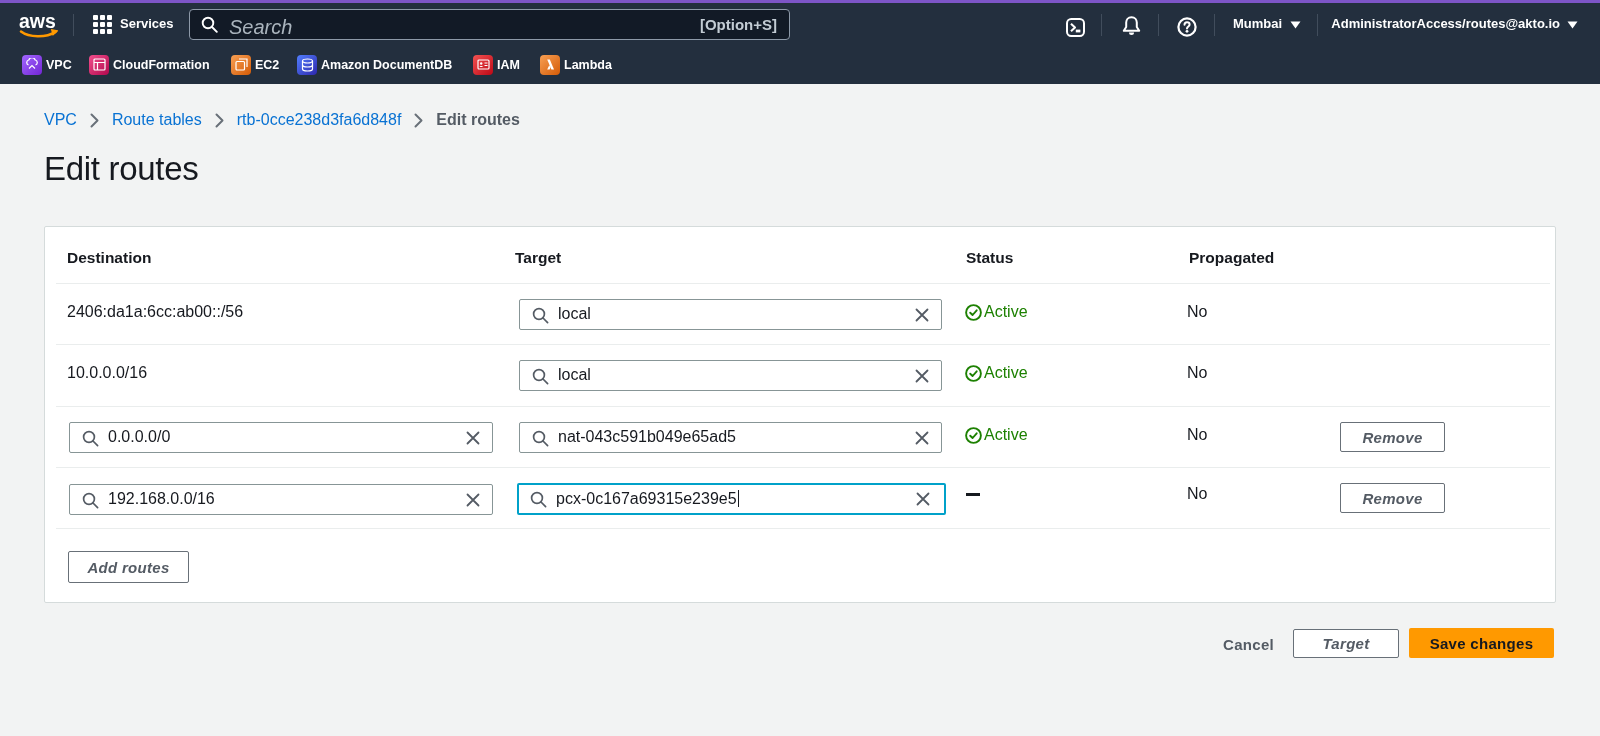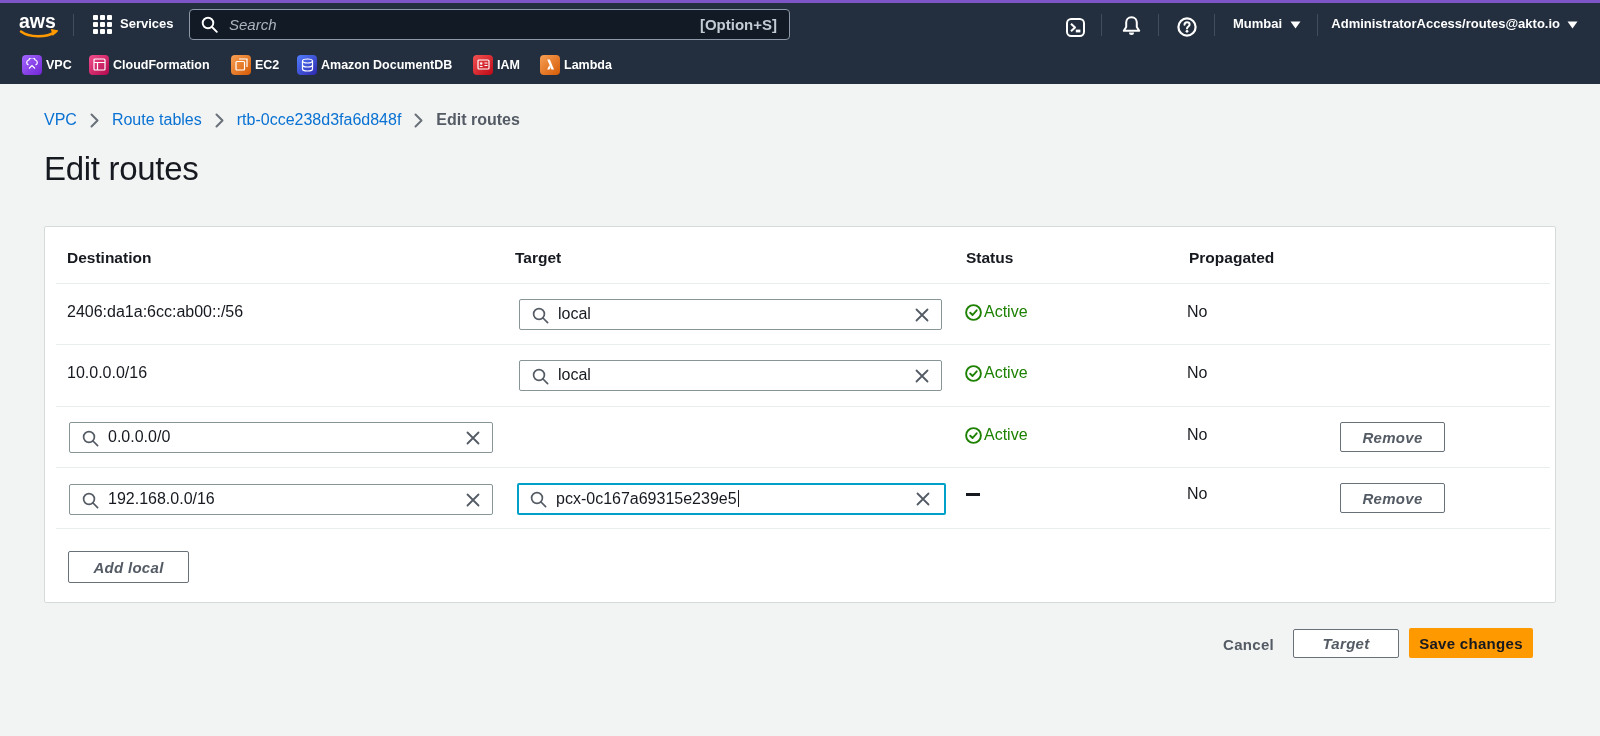--- a/index.html
+++ b/index.html
@@ -10,21 +10,21 @@
 
   
   .purple { left:0; top:0; width:1600px; height:3px; background:#7d55c7; }
   .nav { left:0; top:3px; width:1600px; height:42px; background:#232f3e; }
   .fav { left:0; top:45px; width:1600px; height:39px; background:#232f3e; }
   .vsep { width:1px; background:#414d5c; }
   .navtxt { color:#ffffff; font-size:13px; font-weight:700; }
 
   .searchbox { left:189px; top:6px; width:601px; height:31px; background:#121a26;
     border:1px solid #8d99a8; border-radius:4px; }
-  .searchph { left:39px; top:6px; color:#aab4bd; font-size:15px; font-style:italic; }
+  .searchph { left:39px; top:6px; color:#aab4bd; font-size:20px; font-style:italic; }
   .searchkey { right:12px; top:6px; color:#c3ccd4; font-size:15px; font-weight:700; }
 
   .favitem { display:flex; align-items:center; gap:4px; top:9px; height:21px; }
   .favlabel { color:#fff; font-size:12.5px; font-weight:700; }
   .favicon { width:20px; height:20px; border-radius:4px; display:flex; align-items:center; justify-content:center; }
 
   
   .crumbs { left:44px; top:111px; font-size:16px; color:#545b64; display:flex; align-items:center; }
   .crumbs a { color:#0972d3; text-decoration:none; }
   .crumb-sep { margin:0 13px; display:flex; align-items:center; }
@@ -255,20 +255,30 @@
     <div class="tin" style="left:24px;top:195px;width:424px">
       <svg class="mag" width="17" height="17" viewBox="0 0 17 17">
           <circle cx="7" cy="7" r="5.4" fill="none" stroke="#545b64" stroke-width="1.7"></circle>
           <line x1="11" y1="11" x2="15.6" y2="15.6" stroke="#545b64" stroke-width="1.7" stroke-linecap="round"></line>
         </svg>
       <span class="txt">0.0.0.0/0</span>
       <svg class="xic" width="16" height="16" viewBox="0 0 16 16">
           <path d="M2.5 2.5 L 13.5 13.5 M13.5 2.5 L 2.5 13.5" stroke="#545b64" stroke-width="1.8" stroke-linecap="round"></path>
         </svg>
     </div>
+    <div class="tin" style="left:474px;top:195px;width:423px">
+      <svg class="mag" width="17" height="17" viewBox="0 0 17 17">
+          <circle cx="7" cy="7" r="5.4" fill="none" stroke="#545b64" stroke-width="1.7"></circle>
+          <line x1="11" y1="11" x2="15.6" y2="15.6" stroke="#545b64" stroke-width="1.7" stroke-linecap="round"></line>
+        </svg>
+      <span class="txt">nat-043c591b049e65ad5</span>
+      <svg class="xic" width="16" height="16" viewBox="0 0 16 16">
+          <path d="M2.5 2.5 L 13.5 13.5 M13.5 2.5 L 2.5 13.5" stroke="#545b64" stroke-width="1.8" stroke-linecap="round"></path>
+        </svg>
+    </div>
     <div class="abs status" style="left:920px;top:197px">
       <svg width="17" height="17" viewBox="0 0 17 17">
           <circle cx="8.5" cy="8.5" r="7.4" fill="none" stroke="#1d8102" stroke-width="1.9"></circle>
           <path d="M5.2 8.7 L 7.6 11 L 11.7 6.3" fill="none" stroke="#1d8102" stroke-width="1.9" stroke-linecap="round" stroke-linejoin="round"></path>
         </svg>
       <span>Active</span>
     </div>
     <div class="abs celltxt" style="left:1142px;top:199px">No</div>
     <div class="abs btn" style="left:1295px;top:195px;width:105px;height:30px">Remove</div>
 
@@ -289,19 +299,19 @@
         </svg>
       <span class="txt">pcx-0c167a69315e239e5<span style="border-right:1.5px solid #16191f;margin-left:1px"></span></span>
       <svg class="xic" width="16" height="16" viewBox="0 0 16 16">
           <path d="M2.5 2.5 L 13.5 13.5 M13.5 2.5 L 2.5 13.5" stroke="#545b64" stroke-width="1.8" stroke-linecap="round"></path>
         </svg>
     </div>
     <div class="abs" style="left:921px;top:266px;width:14px;height:2.5px;background:#16191f"></div>
     <div class="abs celltxt" style="left:1142px;top:258px">No</div>
     <div class="abs btn" style="left:1295px;top:256px;width:105px;height:30px">Remove</div>
 
-    <div class="abs btn" style="left:23px;top:324px;width:121px;height:32px">Add local</div>
+    <div class="abs btn" style="left:23px;top:324px;width:121px;height:32px">Add routes</div>
   </div>
 
   <div class="abs cancel" style="left:1211px;top:636px">Cancel</div>
   <div class="abs btn" style="left:1293px;top:629px;width:106px;height:29px">Target</div>
-  <div class="abs btn-orange" style="left:1409px;top:628px;width:124px;height:30px">Save changes</div>
+  <div class="abs btn-orange" style="left:1409px;top:628px;width:145px;height:30px">Save changes</div>
 </div>
 
 </body></html>

